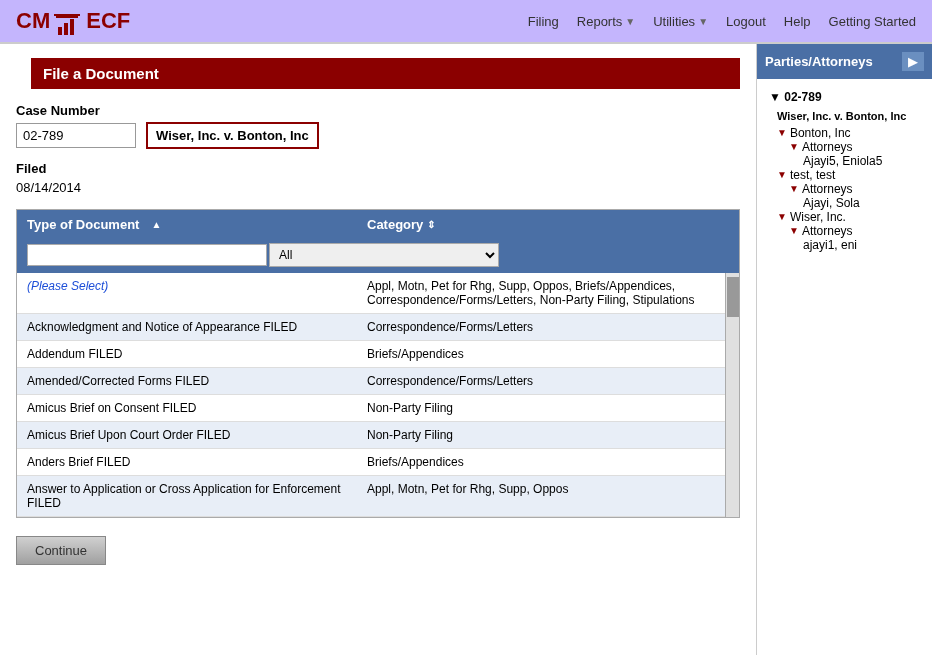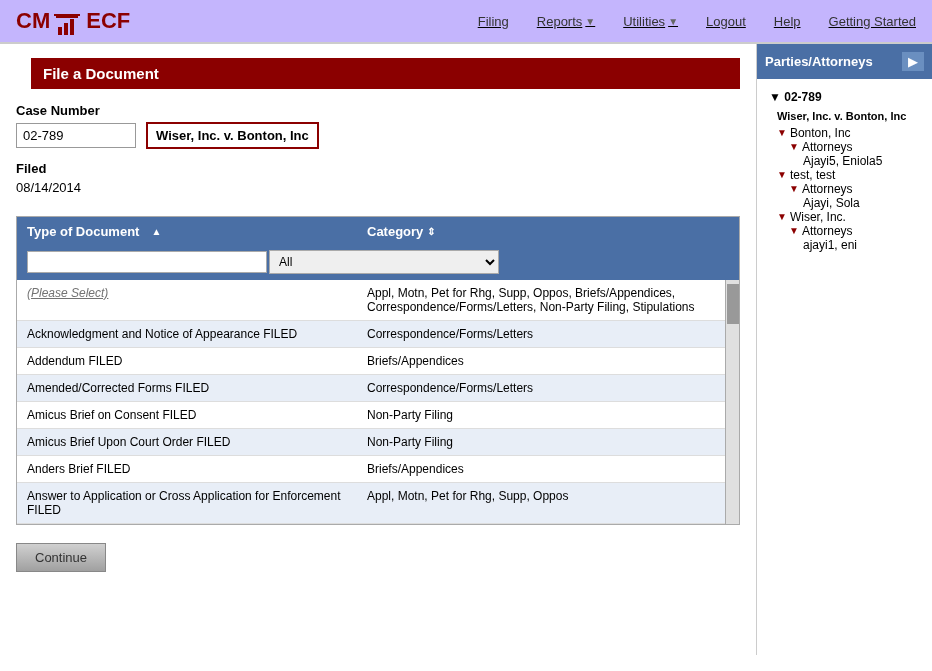--- a/index.html
+++ b/index.html
@@ -25,22 +25,21 @@
       display: inline-block;
       width: 28px;
       height: 22px;
       margin: 0 4px;
       position: relative;
     }
     #logo .pillar-icon svg { vertical-align: middle; }
     #nav {
       display: flex;
       align-items: center;
-      gap: 28px;
-      text-decoration: underline;
+      gap: 18px;
     }
     #nav a {
       text-decoration: none;
       color: #333;
       font-size: 13px;
     }
     .nav-dropdown {
       display: inline-flex;
       align-items: center;
       gap: 3px;
@@ -101,21 +100,21 @@
     .case-title-box {
       border: 2px solid #8b0000;
       padding: 4px 8px;
       font-size: 13px;
       font-weight: bold;
       color: #000;
       background: #fff;
     }
 
     .filed-section {
-      margin-bottom: 21px;
+      margin-bottom: 14px;
     }
 
     .filed-date {
       font-size: 13px;
     }
 
     
     .doc-table-container {
       border: 1px solid #aaa;
       overflow: hidden;
@@ -193,23 +192,22 @@
     }
 
     .doc-row .col-cat {
       flex: 1;
       padding: 6px 10px;
       font-size: 12px;
       color: #000;
     }
 
     .doc-row.placeholder .col-type {
-      color: #737373;
+      color: #1d4ed8;
       font-style: italic;
-      text-decoration: underline;
     }
 
     .doc-table-scroll {
       display: flex;
       position: relative;
     }
 
     .scrollbar-track {
       width: 14px;
       background: #e0e0e0;

